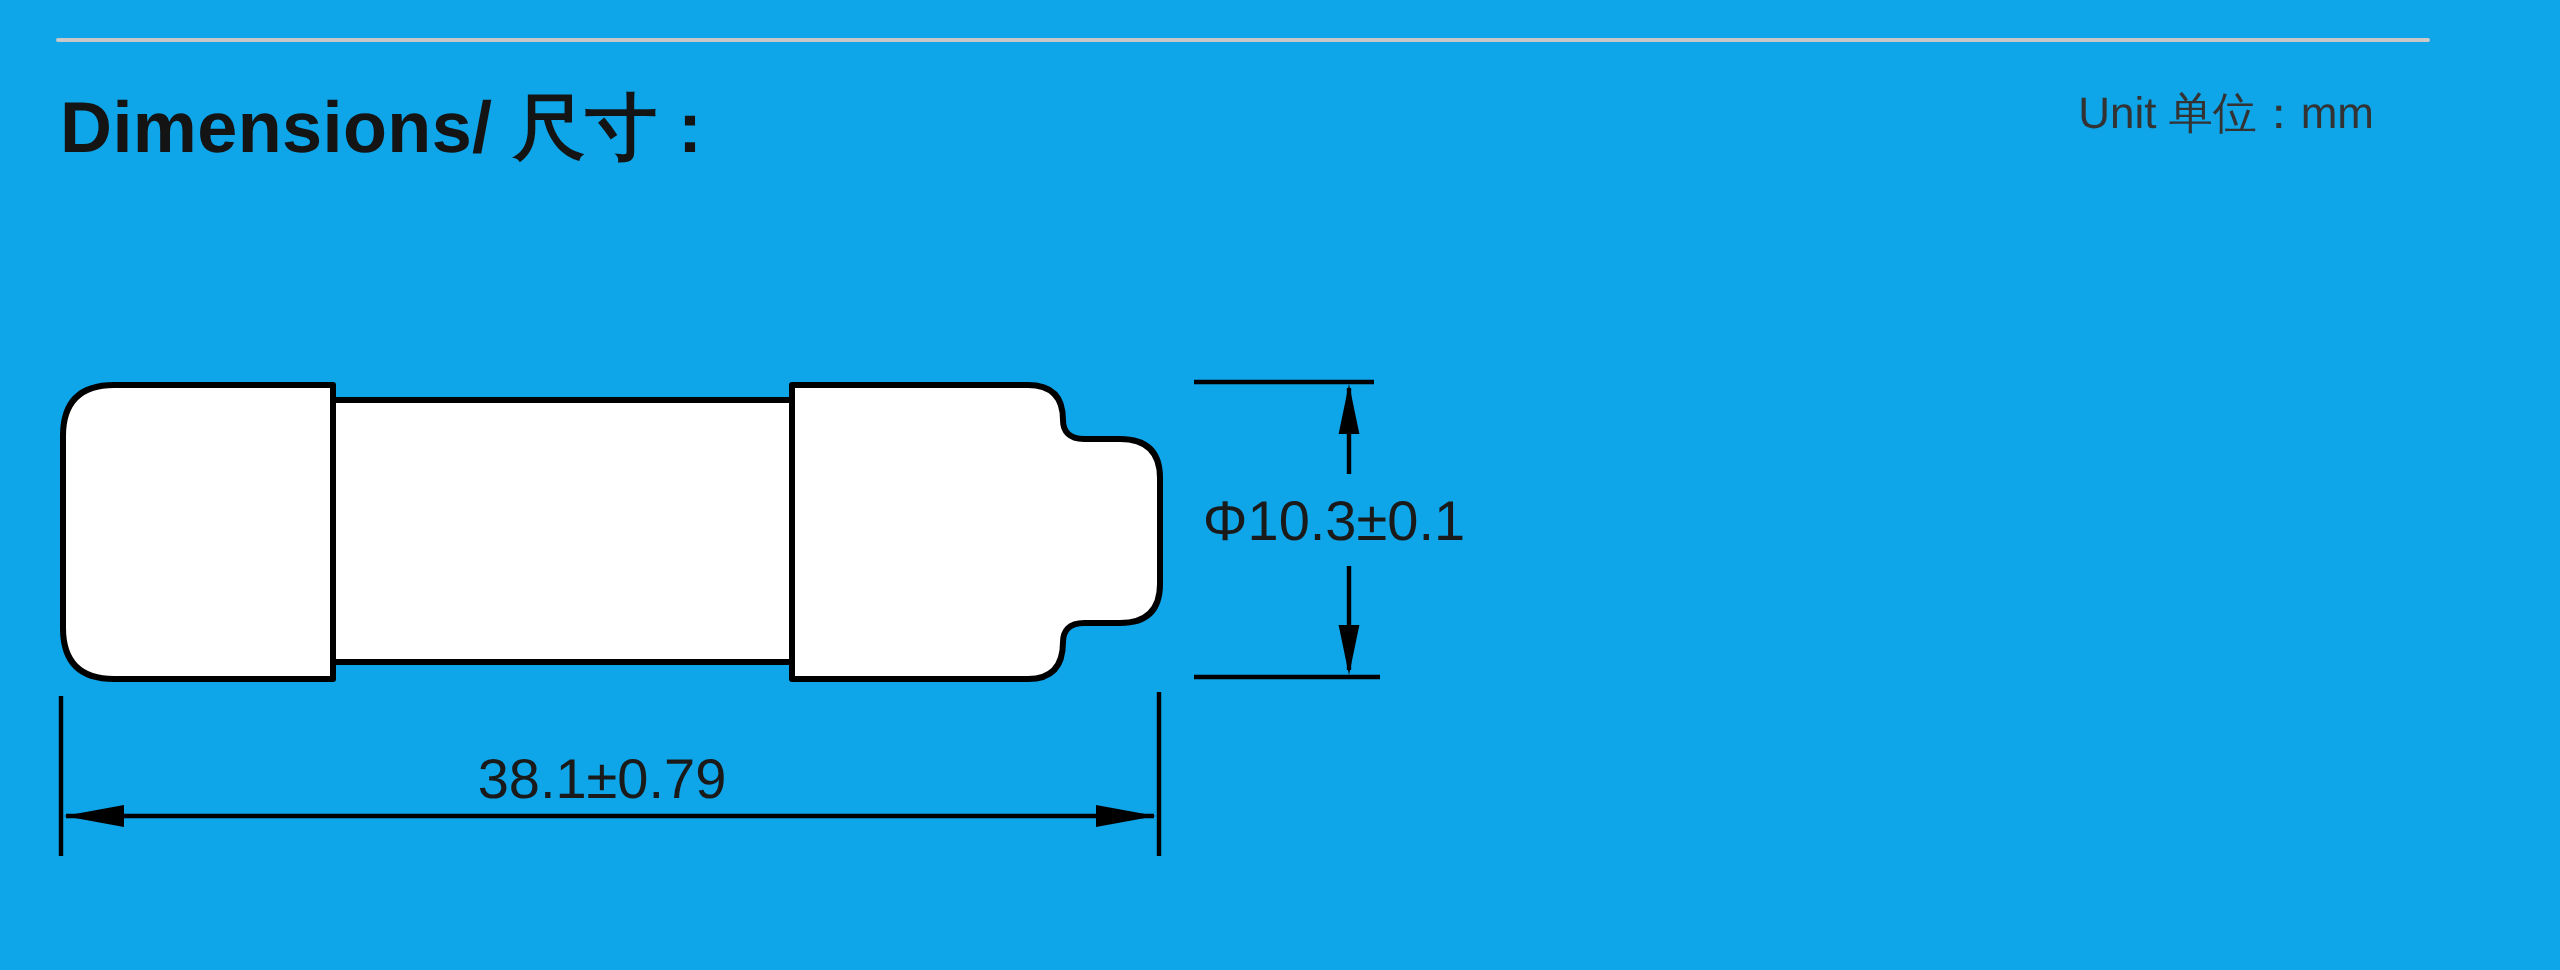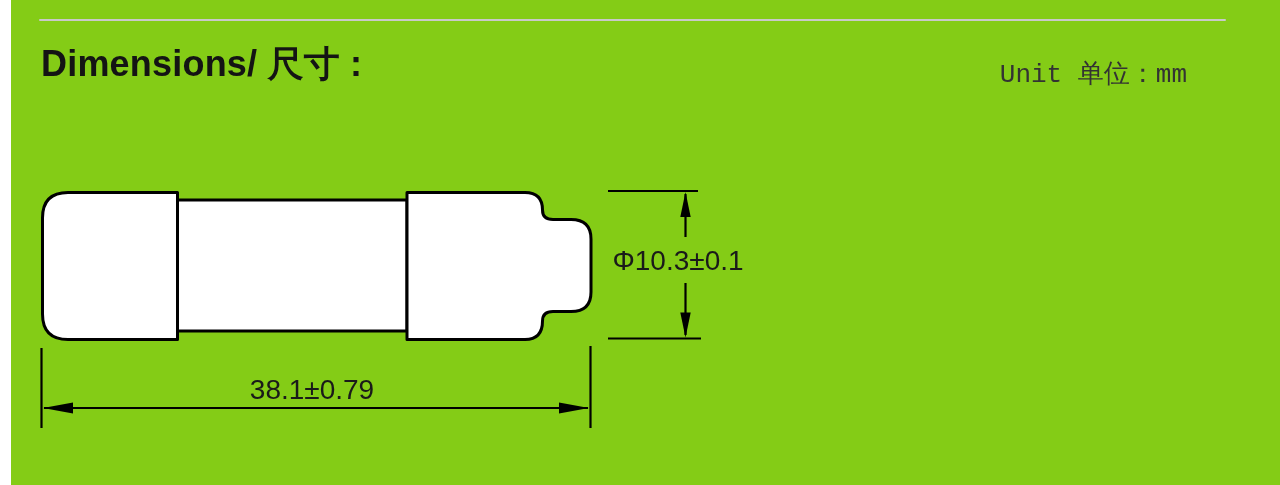--- a/index.html
+++ b/index.html
@@ -4,21 +4,21 @@
 <style>
   * { margin: 0; padding: 0; box-sizing: border-box; }
   html, body { background: #ffffff; }
   body {
     font-family: "Liberation Sans", sans-serif;
     width: 1280px;
     height: 485px;
     position: relative;
     overflow: hidden;
   }
-  .page { position: absolute; inset: 0; background: #84cc16; margin-left: 11px; }
+  .page { position: absolute; inset: 0; background: #0ea5e9; }
 
   .top-rule {
     position: absolute;
     left: 28px;
     top: 19px;
     width: 1187px;
     height: 2px;
     background: #c9c9c9;
     border-radius: 1px;
   }
@@ -30,26 +30,25 @@
     font-size: 36px;
     font-weight: 700;
     color: #141414;
     letter-spacing: 0.2px;
     white-space: nowrap;
   }
 
   .unit-label {
     position: absolute;
     right: 93px;
-    top: 56px;
-    font-size: 26px;
+    top: 42px;
+    font-size: 22px;
     font-weight: 400;
     color: #333333;
     white-space: nowrap;
-    font-family: Liberation Mono, monospace;
   }
 
   svg.drawing {
     position: absolute;
     left: 0;
     top: 0;
     width: 1280px;
     height: 485px;
     display: block;
   }

